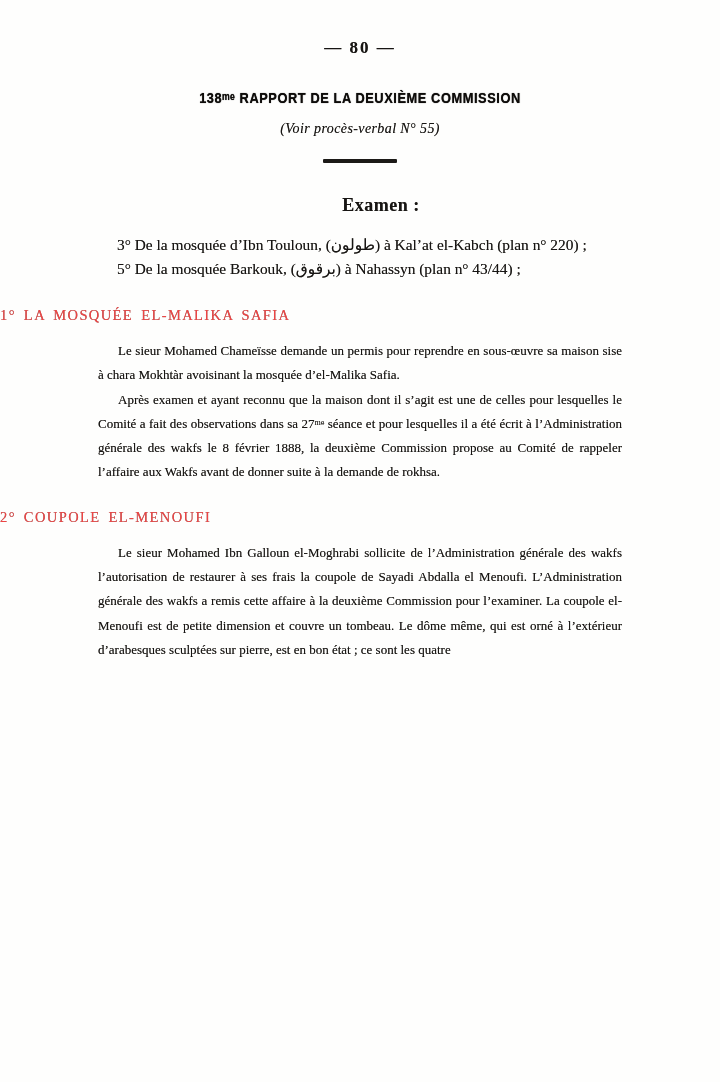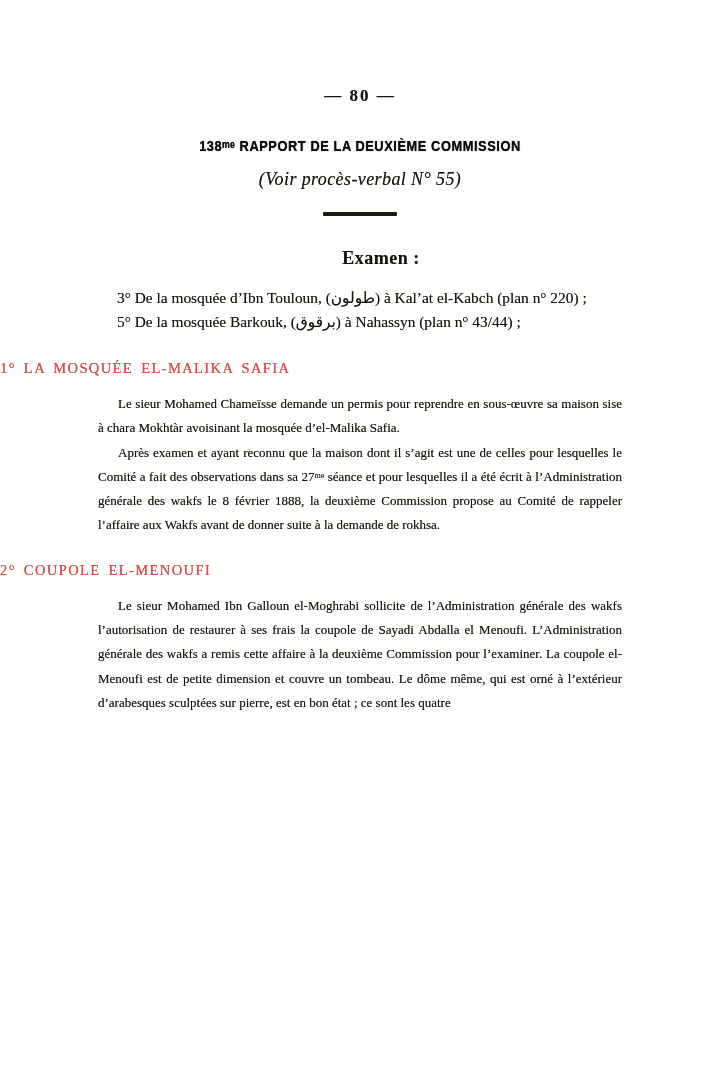--- a/index.html
+++ b/index.html
@@ -14,42 +14,42 @@
     margin: 0 auto;
     background: #fefefd;
     color: #171513;
     font-family: "Liberation Serif", "DejaVu Serif", serif;
     overflow: hidden;
   }
   .ink {
     text-shadow: 0 0 0.5px rgba(20,16,10,0.55);
   }
   .page-number {
-    padding-top: 86px;
+    padding-top: 38px;
     text-align: center;
     font-size: 17px;
     font-weight: bold;
     letter-spacing: 2px;
   }
   .report-heading {
     margin-top: 32px;
     text-align: center;
     font-family: "Liberation Sans", "DejaVu Sans", sans-serif;
     font-size: 13.5px;
     font-weight: 800;
     letter-spacing: 0.6px;
     color: #0e0c0a;
     transform: scale(0.95, 1.12);
     text-shadow: 0 0 0.8px rgba(10,8,5,0.9);
   }
   .report-subheading {
     margin-top: 16px;
     text-align: center;
     font-style: italic;
-    font-size: 18px;
+    font-size: 14px;
     letter-spacing: 0.4px;
   }
   .divider {
     width: 74px;
     height: 4px;
     margin: 22px auto 0 auto;
     background: #1c1a17;
     border-radius: 1px;
   }
   .examen-title {

